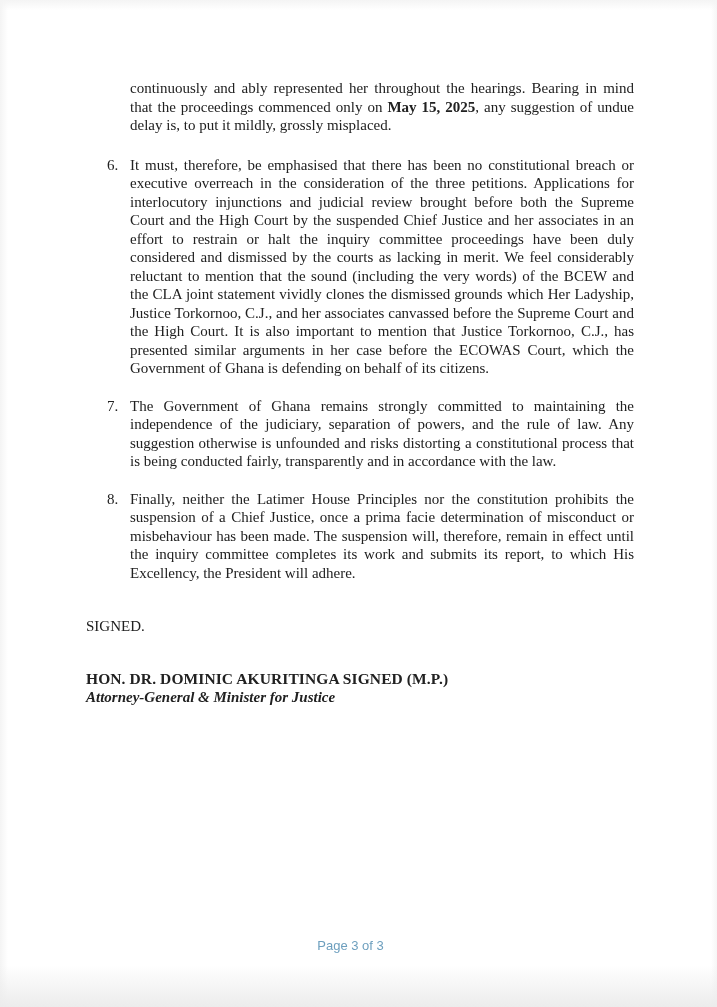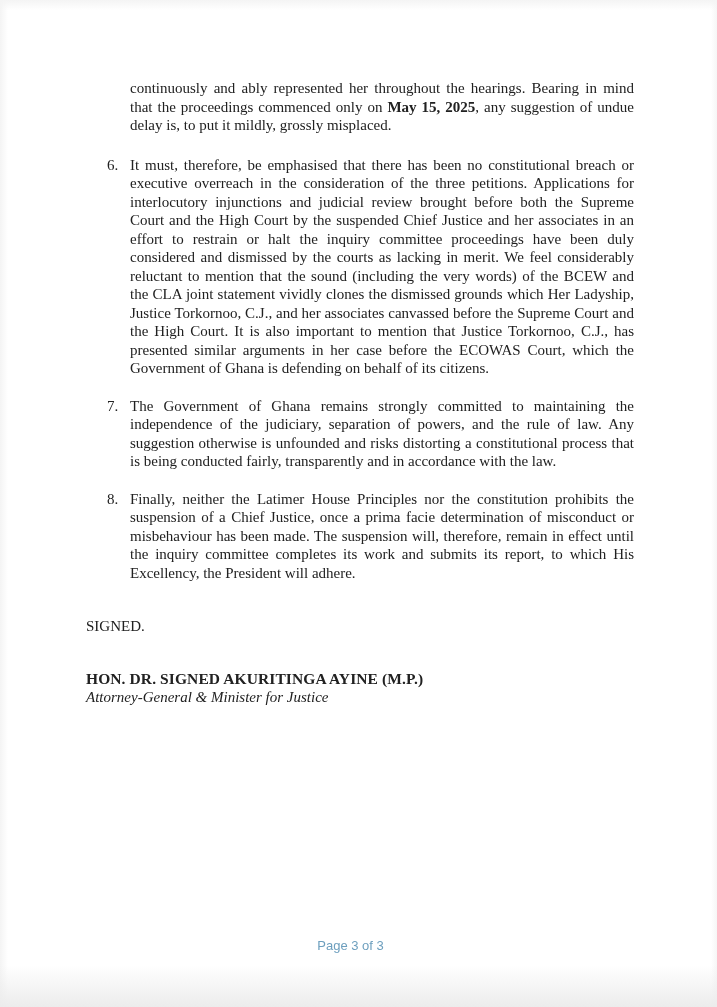--- a/index.html
+++ b/index.html
@@ -49,21 +49,21 @@
   .signed-block { margin-top: 35px; }
   .signed-label { font-size: 15px; line-height: 18.5px; }
   .signature-name {
     margin-top: 33px;
     font-weight: bold;
     font-size: 15.5px;
     line-height: 19px;
     letter-spacing: 0.1px;
   }
   .signature-title {
-    font-weight: normal;
+    font-weight: bold;
     font-style: italic;
     font-size: 15px;
     line-height: 19px;
   }
   .footer {
     position: absolute;
     left: 0;
     right: 16px;
     top: 938px;
     text-align: center;
@@ -92,20 +92,20 @@
       <span class="item-text">The Government of Ghana remains strongly committed to maintaining the independence of the judiciary, separation of powers, and the rule of law. Any suggestion otherwise is unfounded and risks distorting a constitutional process that is being conducted fairly, transparently and in accordance with the law.</span>
     </div>
 
     <div class="list-item body-text">
       <span class="num">8.</span>
       <span class="item-text"><span>Finally, neither the Latimer House Principles nor the constitution prohibits the suspension of a Chief Justice, once a </span><span class="italic-inline">prima facie</span><span> determination of misconduct or misbehaviour has been made. The suspension will, therefore, remain in effect until the inquiry committee completes its work and submits its report, to which His Excellency, the President will adhere.</span></span>
     </div>
 
     <div class="signed-block">
       <p class="signed-label">SIGNED.</p>
-      <p class="signature-name">HON. DR. SIGNED AKURITINGA AYINE (M.P.)</p>
+      <p class="signature-name">HON. DR. DOMINIC AKURITINGA SIGNED (M.P.)</p>
       <p class="signature-title">Attorney-General &amp; Minister for Justice</p>
     </div>
 
   </div>
 
   <div class="footer">Page 3 of 3</div>
 </div>
 
 </body></html>

